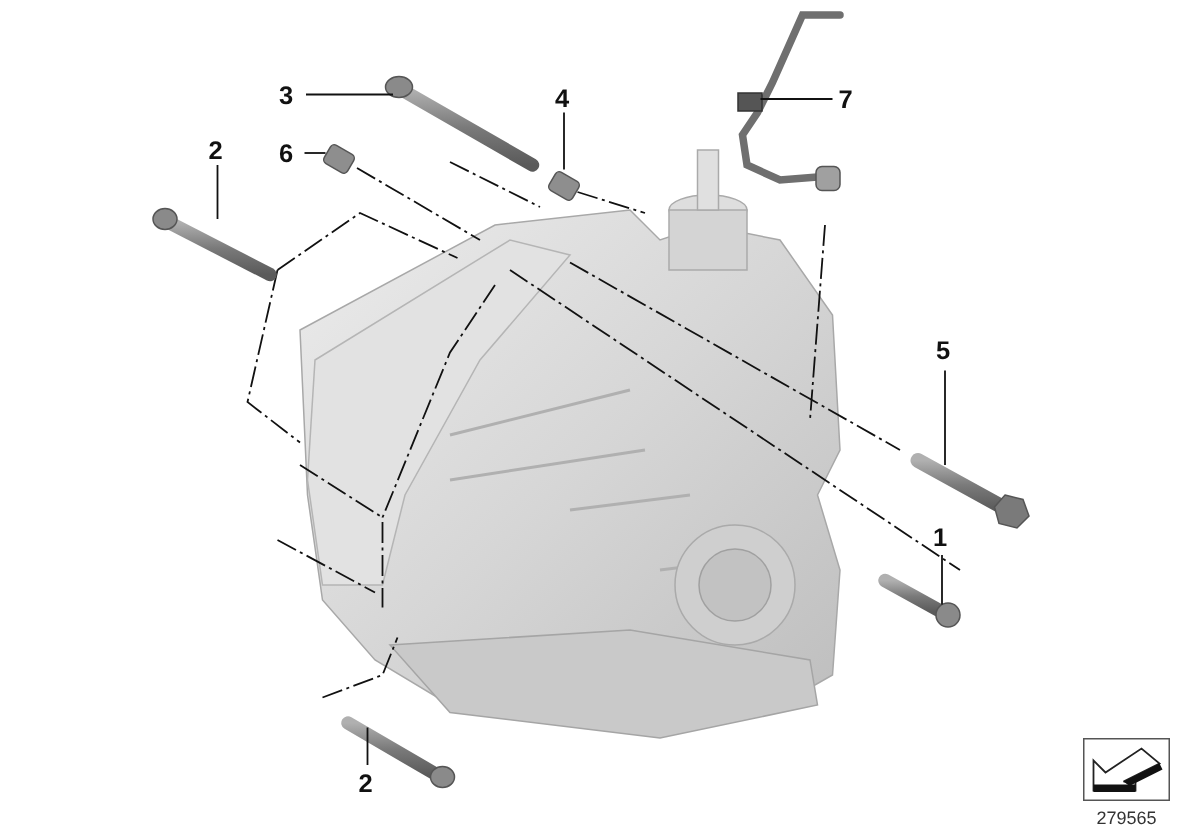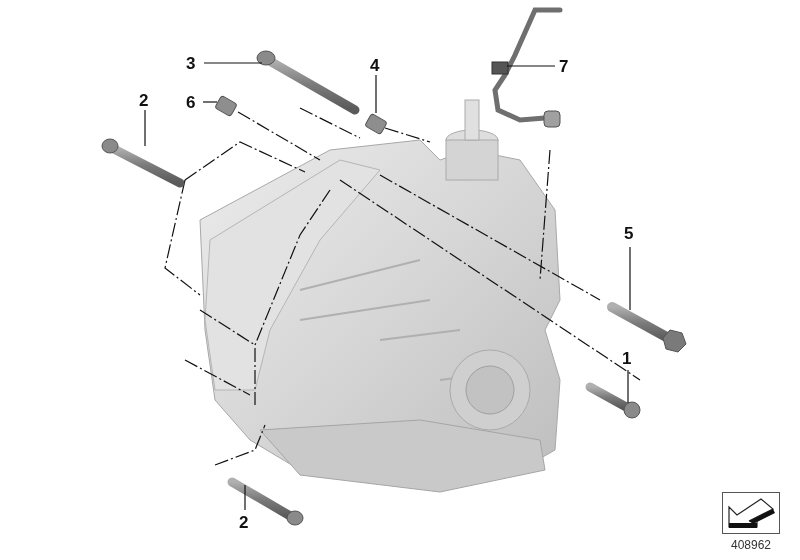--- a/index.html
+++ b/index.html
@@ -117,13 +117,13 @@
 <div class="callout" style="left:624px;top:225px;">5</div>
 <div class="callout" style="left:622px;top:350px;">1</div>
 
 <div id="ref-box">
   <svg width="56" height="40" viewBox="0 0 56 40">
     <polygon points="6,32 6,14 14,22 38,6 50,16 26,28 34,28 34,34 6,34" fill="#fff" stroke="#222" stroke-width="1.2"></polygon>
     <rect x="6" y="30" width="28" height="5" fill="#111"></rect>
     <polygon points="26,28 50,16 52,20 30,31" fill="#111"></polygon>
   </svg>
 </div>
-<div id="ref-num">408962</div>
+<div id="ref-num">279565</div>
 
 </body></html>

